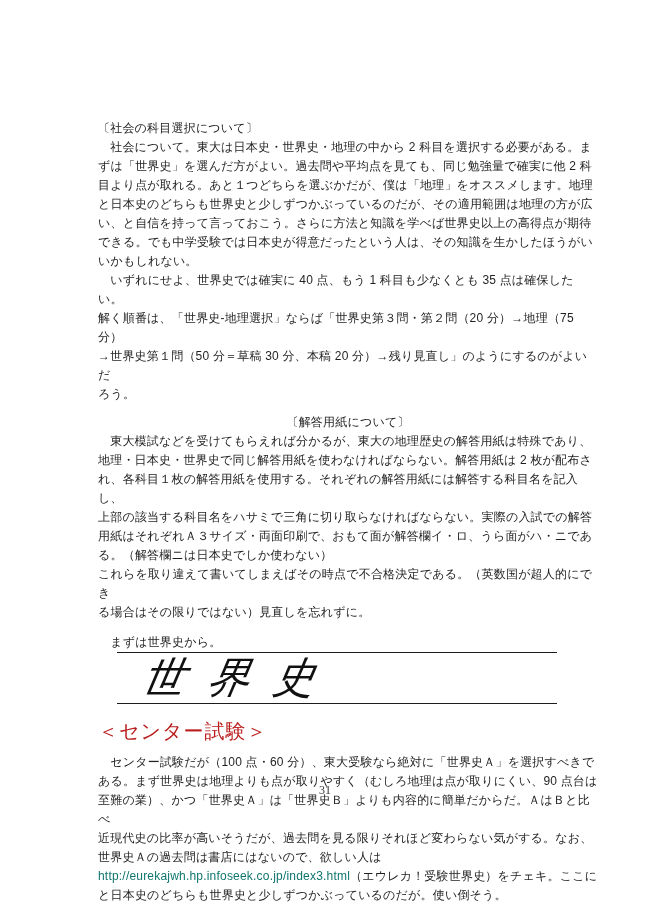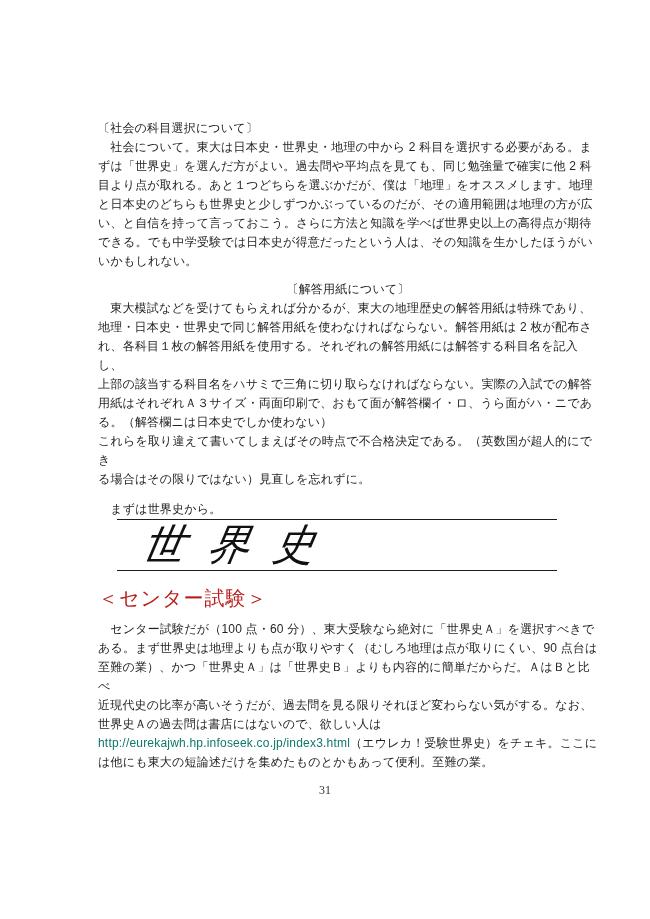--- a/index.html
+++ b/index.html
@@ -87,20 +87,24 @@
   <div class="content">
 
     <h2 class="sec-heading">〔社会の科目選択について〕</h2>
     <p class="lines">　社会について。東大は日本史・世界史・地理の中から 2 科目を選択する必要がある。ま
 ずは「世界史」を選んだ方がよい。過去問や平均点を見ても、同じ勉強量で確実に他 2 科
 目より点が取れる。あと１つどちらを選ぶかだが、僕は「地理」をオススメします。地理
 と日本史のどちらも世界史と少しずつかぶっているのだが、その適用範囲は地理の方が広
 い、と自信を持って言っておこう。さらに方法と知識を学べば世界史以上の高得点が期待
 できる。でも中学受験では日本史が得意だったという人は、その知識を生かしたほうがい
 いかもしれない。</p>
+    <p class="lines">　いずれにせよ、世界史では確実に 40 点、もう 1 科目も少なくとも 35 点は確保したい。
+解く順番は、「世界史-地理選択」ならば「世界史第３問・第２問（20 分）→地理（75 分）
+→世界史第１問（50 分＝草稿 30 分、本稿 20 分）→残り見直し」のようにするのがよいだ
+ろう。</p>
 
     <h2 class="sec-heading answer-sheet">〔解答用紙について〕</h2>
     <p class="lines">　東大模試などを受けてもらえれば分かるが、東大の地理歴史の解答用紙は特殊であり、
 地理・日本史・世界史で同じ解答用紙を使わなければならない。解答用紙は 2 枚が配布さ
 れ、各科目１枚の解答用紙を使用する。それぞれの解答用紙には解答する科目名を記入し、
 上部の該当する科目名をハサミで三角に切り取らなければならない。実際の入試での解答
 用紙はそれぞれＡ３サイズ・両面印刷で、おもて面が解答欄イ・ロ、うら面がハ・ニであ
 る。（解答欄ニは日本史でしか使わない）</p>
     <p class="lines">これらを取り違えて書いてしまえばその時点で不合格決定である。（英数国が超人的にでき
 る場合はその限りではない）見直しを忘れずに。</p>
@@ -114,18 +118,18 @@
     </div>
 
     <h2 class="center-exam-heading">＜センター試験＞</h2>
 
     <p class="lines center-exam-para">　センター試験だが（100 点・60 分）、東大受験なら絶対に「世界史Ａ」を選択すべきで
 ある。まず世界史は地理よりも点が取りやすく（むしろ地理は点が取りにくい、90 点台は
 至難の業）、かつ「世界史Ａ」は「世界史Ｂ」よりも内容的に簡単だからだ。ＡはＢと比べ
 近現代史の比率が高いそうだが、過去問を見る限りそれほど変わらない気がする。なお、
 世界史Ａの過去問は書店にはないので、欲しい人は</p>
     <p class="lines"><a class="doc-link">http://eurekajwh.hp.infoseek.co.jp/index3.html</a><span>（エウレカ！受験世界史）をチェキ。ここに</span></p>
-    <p class="lines">は他にも東大の短論述だけを集めたものとかもあって便利。至難の業。</p>
+    <p class="lines">と日本史のどちらも世界史と少しずつかぶっているのだが。使い倒そう。</p>
 
   </div>
 
   <div class="page-number">31</div>
 </div>
 
 </body></html>

